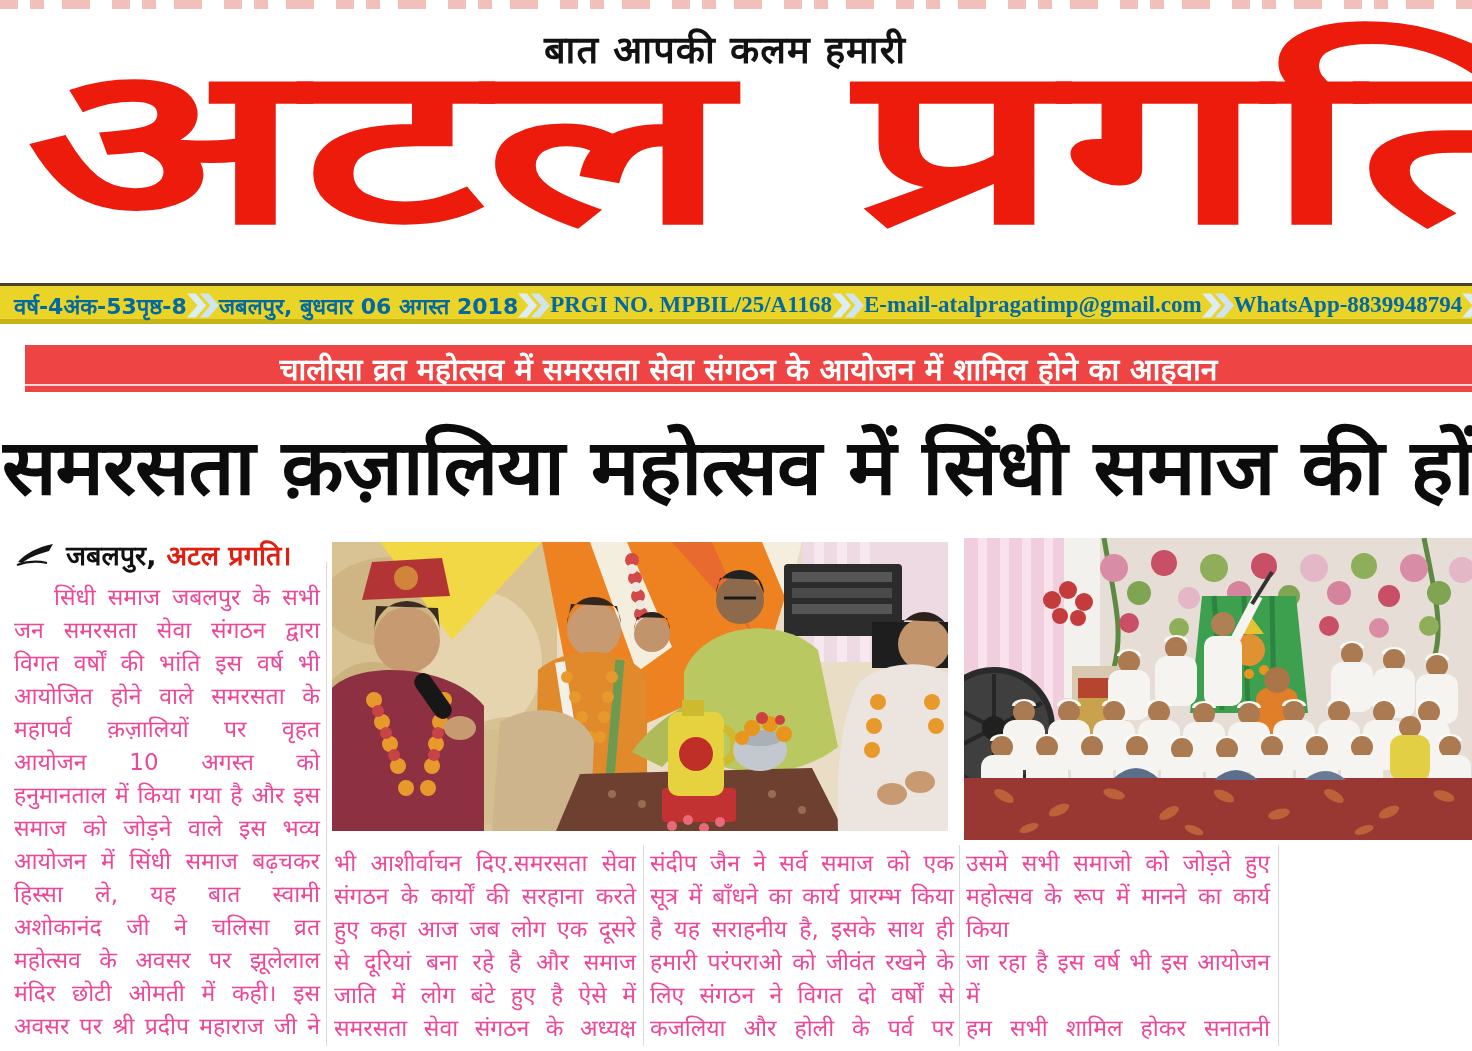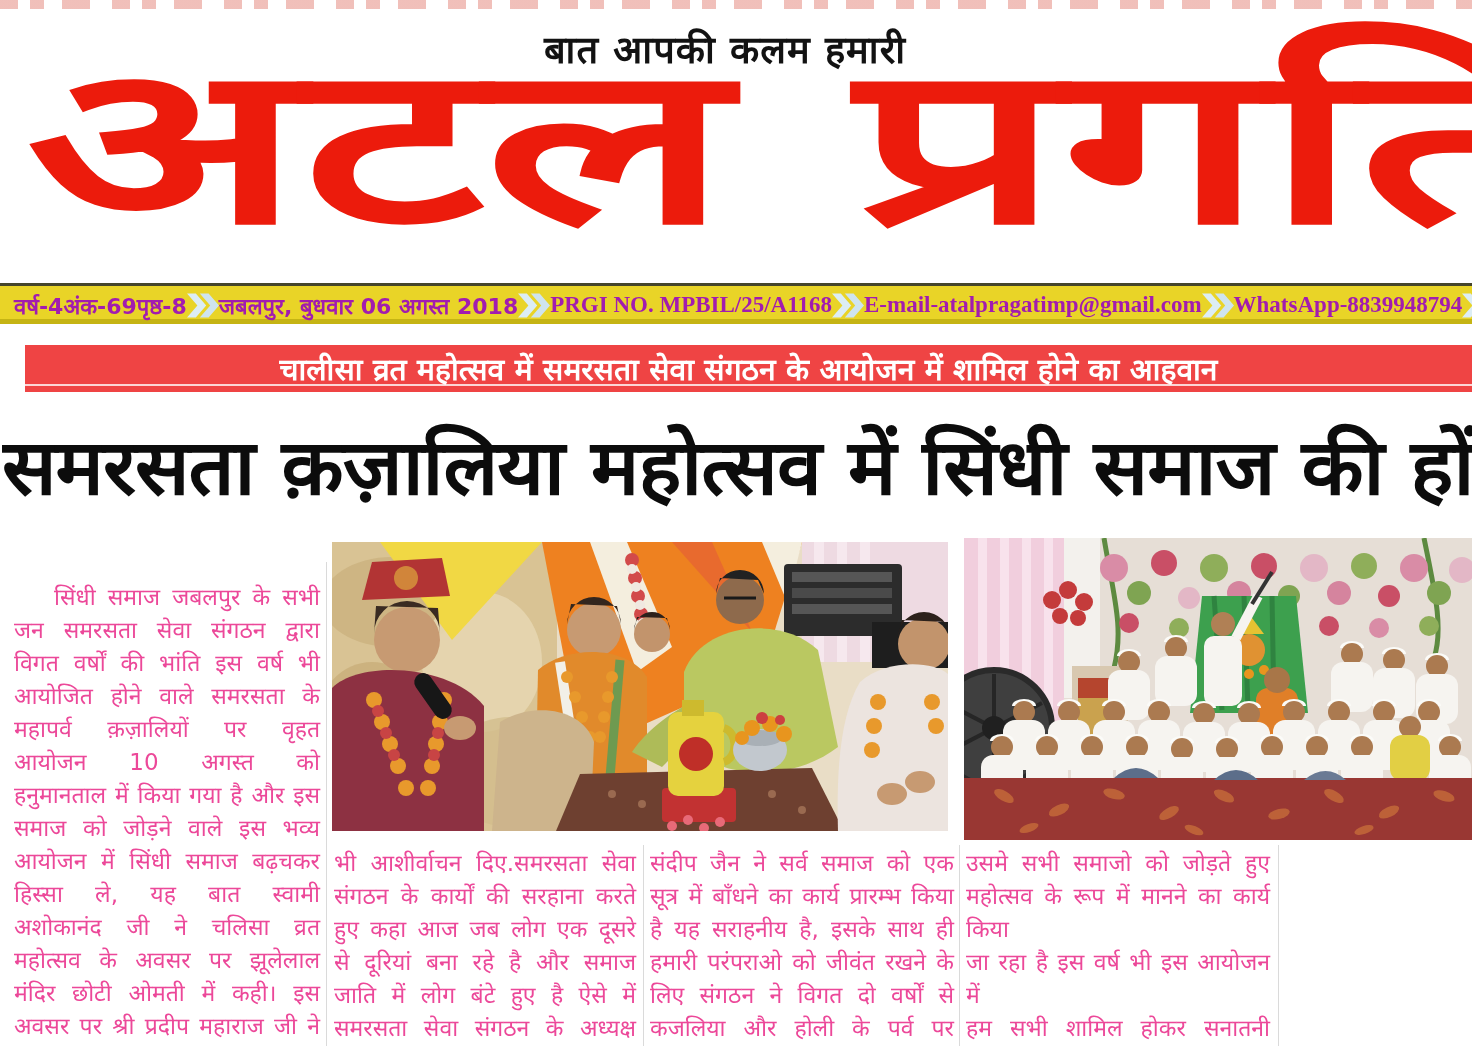--- a/index.html
+++ b/index.html
@@ -16,21 +16,21 @@
   .tagline{position:absolute;top:22px;left:458px;width:534px;text-align:center;
     font-size:38px;font-weight:bold;color:#121212;letter-spacing:1px;}
 
   .masthead{position:absolute;top:34px;left:26px;font-size:226px;line-height:1.02;
     font-weight:bold;color:#ec1b0c;white-space:nowrap;
     transform:scale(1.6,.97);transform-origin:0 0;}
 
   .infobar{position:absolute;top:283px;left:0;right:0;height:38px;background:#e9d427;
     border-top:3px solid #45452c;box-shadow:inset 0 -5px 0 #c5b414;
     display:flex;align-items:center;justify-content:space-between;
-    padding:0 14px;font-weight:bold;font-size:22px;color:#a21caf;white-space:nowrap;overflow:hidden;}
+    padding:0 14px;font-weight:bold;font-size:22px;color:#0369a1;white-space:nowrap;overflow:hidden;}
   .infobar .latin{font-family:"Liberation Serif",serif;font-size:23px;}
   .chev{width:32px;height:25px;flex:0 0 auto;}
 
   .banner{position:absolute;top:345px;left:25px;right:0;height:47px;background:#ef4444;
     color:#ffffff;font-weight:bold;font-size:30px;display:flex;align-items:center;
     justify-content:center;overflow:hidden;white-space:nowrap;}
   .banner::after{content:"";position:absolute;left:0;right:0;bottom:6px;height:2px;
     background:rgba(255,255,255,.78);}
 
   .headline{position:absolute;top:412px;left:2px;width:1470px;overflow:hidden;
@@ -67,21 +67,21 @@
 <div class="page">
 
   <div class="top-strip"></div>
 
   <div class="tagline">बात आपकी कलम हमारी</div>
 
   <div class="masthead">अटल प्रगति</div>
 
   <div class="infobar">
     <span class="ib">वर्ष-4</span>
-    <span class="ib">अंक-69</span>
+    <span class="ib">अंक-53</span>
     <span class="ib">पृष्ठ-8</span>
     <svg class="chev" viewBox="0 0 40 30">
         <path d="M0 0h11l13 15-13 15H0l13-15z" fill="#dcedf4"></path>
         <path d="M16 0h11l13 15-13 15H16l13-15z" fill="#cfe4ee"></path>
       </svg>
     <span class="ib">जबलपुर, बुधवार 06 अगस्त 2018</span>
     <svg class="chev" viewBox="0 0 40 30">
         <path d="M0 0h11l13 15-13 15H0l13-15z" fill="#dcedf4"></path>
         <path d="M16 0h11l13 15-13 15H16l13-15z" fill="#cfe4ee"></path>
       </svg>
@@ -102,20 +102,28 @@
       </svg>
 
   </div>
 
   <div class="banner">
     <span>चालीसा व्रत महोत्सव में समरसता सेवा संगठन के आयोजन में शामिल होने का आहवान</span>
   </div>
 
   <div class="headline">समरसता क़ज़ालिया महोत्सव में सिंधी समाज की हों सहभागिता - स्वामी अशोकानंद</div>
 
+  <div class="byline">
+    <svg class="pen-icon" viewBox="0 0 40 26">
+      <path d="M2 20 C10 11 22 5 37 2 L33 9 C22 12 12 16 6 21 Z" fill="#141414"></path>
+      <path d="M1 23 C12 19 22 19 31 21" stroke="#141414" stroke-width="2.2" fill="none"></path>
+    </svg>
+    <span class="loc">जबलपुर,</span>
+    <span class="src">अटल प्रगति।</span>
+  </div>
 
   <svg id="photo1" class="photo" viewBox="0 0 616 289" preserveAspectRatio="none">
     <rect width="616" height="289" fill="#e9ddc6"></rect>
     <rect width="225" height="289" fill="#d9c394"></rect>
     <ellipse cx="60" cy="60" rx="70" ry="45" fill="#cbb17e" opacity=".8"></ellipse>
     <ellipse cx="150" cy="120" rx="60" ry="70" fill="#e6d6b0" opacity=".9"></ellipse>
     <ellipse cx="40" cy="180" rx="55" ry="60" fill="#c6ab76" opacity=".7"></ellipse>
     <ellipse cx="180" cy="230" rx="70" ry="55" fill="#d2bd8c" opacity=".8"></ellipse>
     <polygon points="48,0 210,0 120,98" fill="#f1d844"></polygon>
     <polygon points="210,0 470,0 430,130 250,210" fill="#ee8120"></polygon>

